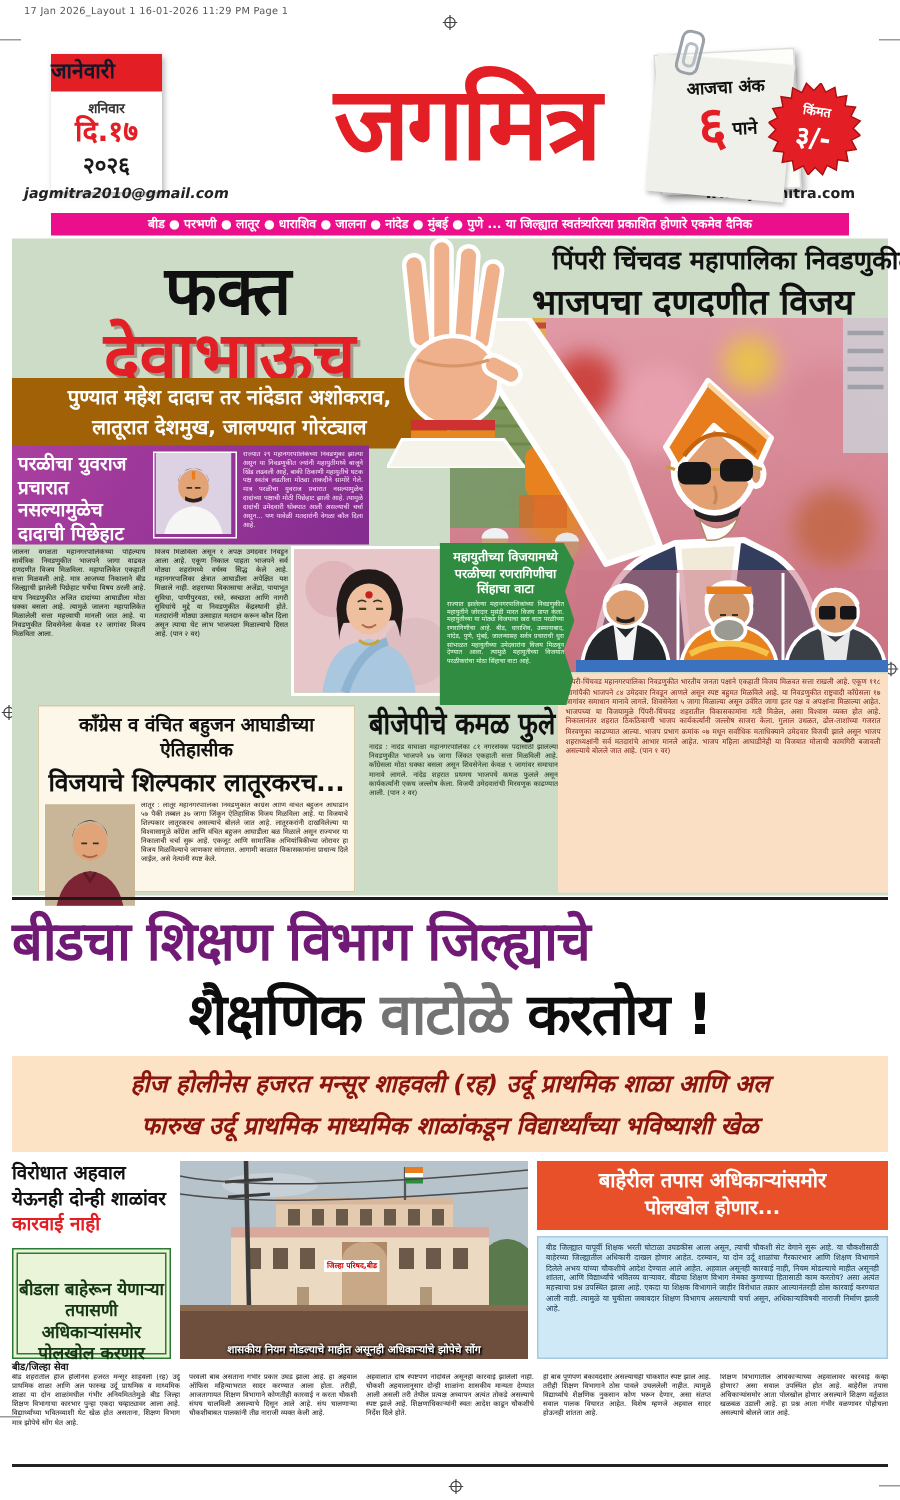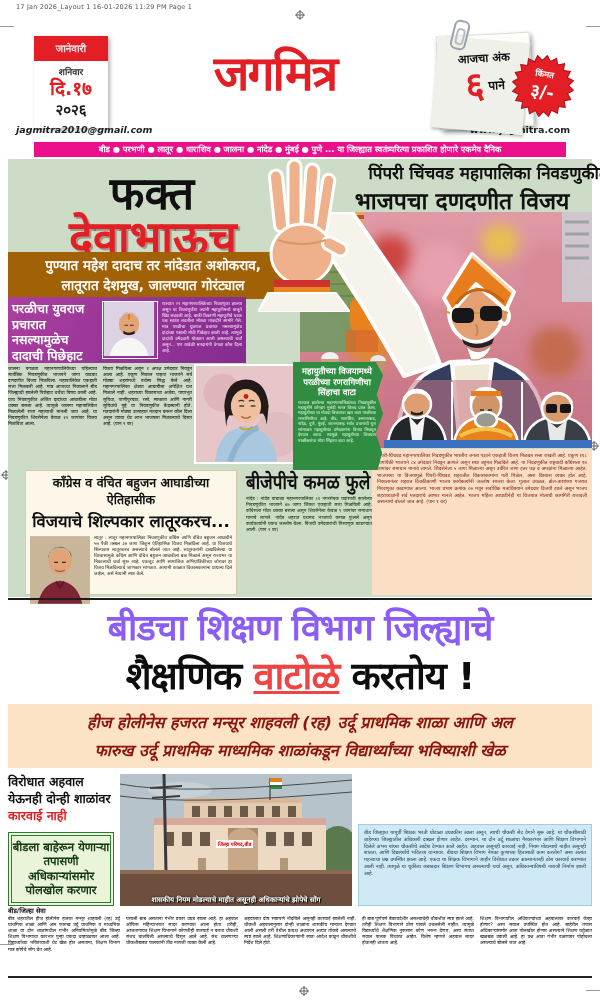--- a/index.html
+++ b/index.html
@@ -11,28 +11,28 @@
   .tiny{font-size:4.7px;line-height:1.3;overflow:hidden;}
 
   
   .print-line{left:16px;top:3px;font-size:6.5px;color:#555;letter-spacing:.2px;}
   .tick{background:#9a9a9a;}
   .regmark svg{display:block;}
 
   
   .datebox{left:34px;top:36px;width:74px;height:92px;background:#fff;
            box-shadow:1.5px 2px 4px rgba(0,0,0,.3);}
-  .datebox .mon{background:#e31e24;color:#e5e5e5;font-weight:bold;font-size:10px;
-                line-height:25px;text-align:center;}
+  .datebox .mon{background:#e31e24;color:#0f172a;font-weight:bold;font-size:14px;
+                line-height:25px;text-align:left;}
   .datebox .wk{font-size:9px;font-weight:bold;color:#333;text-align:center;margin-top:4px;}
   .datebox .dt{font-size:19px;font-weight:bold;color:#e31e24;text-align:center;line-height:1.1;}
   .datebox .yr{font-size:15px;font-weight:bold;color:#1a1a1a;text-align:center;}
   .tagline{left:120px;top:40px;width:310px;font-size:13.5px;font-weight:bold;color:#111;}
-  .title{left:110px;top:48px;width:330px;font-size:48px;font-weight:bold;color:#e31e24;
-         letter-spacing:-2px;line-height:1.05;}
+  .title{left:110px;top:48px;width:330px;font-size:68px;font-weight:bold;color:#e31e24;
+         letter-spacing:-2px;line-height:1.05;padding-left:36px;}
   .email{left:16px;top:124px;font-size:9.5px;font-weight:bold;color:#222;font-style:italic;}
   .website{left:455px;top:124px;width:130px;font-size:9.5px;font-weight:bold;color:#222;text-align:center;}
   .note{left:438px;top:34px;width:92px;height:92px;background:#fdfdfa;border:1px solid #ddd;
         box-shadow:2px 3px 5px rgba(0,0,0,.35);transform:rotate(-3deg);}
   .note::before{content:"";position:absolute;left:-5px;top:4px;width:92px;height:92px;
         background:#f0f0ea;z-index:-1;transform:rotate(8deg);box-shadow:1px 2px 3px rgba(0,0,0,.25);}
   .note .l1{margin-top:15px;text-align:center;font-size:11.5px;font-weight:bold;color:#111;}
   .note .row{display:flex;justify-content:center;align-items:center;gap:4px;margin-top:2px;}
   .note .pg{font-size:36px;font-weight:bold;color:#e31e24;line-height:1;}
   .note .l2{font-size:12px;font-weight:bold;color:#111;}
@@ -80,35 +80,35 @@
   .greenbox{left:285px;top:203px;width:90px;height:108px;background:#2f8c40;z-index:5;
             clip-path:polygon(0 0,92% 0,100% 12%,93% 30%,100% 48%,92% 66%,99% 84%,94% 100%,0 100%);
             padding:4px 7px 3px 5px;box-sizing:border-box;}
   .greenbox .gh{color:#fff;font-size:8.4px;font-weight:bold;line-height:1.25;text-align:center;}
   .greenbox .gb{color:#eaffea;font-size:4.2px;line-height:1.3;text-align:justify;margin-top:2px;
                 height:66px;overflow:hidden;}
   .peach{left:364px;top:290px;width:220px;height:146px;background:#fbdfc5;padding:4px 5px;
          box-sizing:border-box;font-size:4.8px;line-height:1.38;color:#7a2018;text-align:justify;overflow:hidden;}
 
   .rule1{left:8px;top:598px;width:584px;height:2px;background:#1c1c1c;}
-  .bigh1{left:8px;top:602px;width:584px;text-align:center;font-size:36px;font-weight:bold;
-         color:#8b5cf6;letter-spacing:-1px;}
+  .bigh1{left:8px;top:602px;width:584px;text-align:left;font-size:36px;font-weight:bold;
+         color:#701a75;letter-spacing:-1px;}
   .bigh2{left:8px;top:648px;width:584px;text-align:center;font-size:38px;font-weight:bold;
          color:#0d0d0d;letter-spacing:-1px;}
-  .bigh2 .red{color:#ef4444;text-decoration:underline;}
+  .bigh2 .red{color:#737373;}
   .subbox{left:8px;top:704px;width:584px;height:64px;background:#fde3c6;text-align:center;
           font-style:italic;color:#8b150c;font-weight:bold;font-size:16px;line-height:1.75;padding-top:5px;
           box-sizing:border-box;}
 
   
   .sidehead{left:8px;top:774px;width:110px;font-size:12.5px;font-weight:bold;line-height:1.35;color:#111;}
   .sidehead .red{color:#e31e24;}
   .greenbox2{left:8px;top:832px;width:106px;height:74px;background:#eaf4d9;border:4px double #2c7a33;
              box-sizing:border-box;text-align:center;font-size:11.5px;font-weight:bold;color:#143814;
-             line-height:1.25;padding-top:4px;}
+             line-height:1.25;padding-top:16px;}
   .byline{left:8px;top:906px;font-size:6.5px;font-weight:bold;color:#111;}
   .bphoto{left:120px;top:774px;width:232px;height:132px;overflow:hidden;}
   .bcap{position:absolute;left:0;bottom:2px;width:100%;text-align:center;font-size:7px;font-weight:bold;
         color:#fff;white-space:nowrap;text-shadow:0 0 2px #000,1px 1px 1px #000;}
   .bsign{position:absolute;left:96px;top:66px;background:#fff;color:#c00;font-size:5px;font-weight:bold;
          padding:0 2px;line-height:8px;}
   .redbox{left:358px;top:774px;width:234px;height:46px;background:#e8502a;color:#fff;text-align:center;
           padding-top:3px;box-sizing:border-box;}
   .redbox .r1{font-size:13.5px;font-weight:bold;}
   .redbox .r2{font-size:13px;font-weight:bold;}
@@ -414,20 +414,24 @@
       <path d="M0,10 Q60,22 232,6 M0,22 Q70,32 232,18" stroke="#4a4a4a" stroke-width="1" fill="none"></path>
       <rect x="78" y="84" width="8" height="18" fill="#b09878"></rect>
       <rect x="160" y="84" width="8" height="18" fill="#b09878"></rect>
       <rect x="0" y="96" width="232" height="6" fill="#8a6a50"></rect>
       <rect x="0" y="100" width="232" height="32" fill="#6e4f3e"></rect>
     </svg>
     <div class="bsign">जिल्हा परिषद,बीड</div>
     <div class="bcap">शासकीय नियम मोडल्याचे माहीत असूनही अधिकाऱ्यांचे झोपेचे सोंग</div>
   </div>
 
+  <div class="abs redbox">
+    <div class="r1">बाहेरील तपास अधिकाऱ्यांसमोर</div>
+    <div class="r2">पोलखोल होणार...</div>
+  </div>
   <div class="abs bluebox">बीड जिल्ह्यात यापूर्वी शिक्षक भरती घोटाळा उघडकीस आला असून, त्याची चौकशी सेट वेगाने सुरू आहे. या चौकशीसाठी बाहेरच्या जिल्ह्यातील अधिकारी दाखल होणार आहेत. दरम्यान, या दोन उर्दू शाळांचा गैरकारभार आणि शिक्षण विभागाने दिलेले अभय यांच्या चौकशीचे आदेश देण्यात आले आहेत. अहवाल असूनही कारवाई नाही, नियम मोडल्याचे माहीत असूनही शांतता, आणि विद्यार्थ्यांचे भवितव्य वाऱ्यावर. बीडचा शिक्षण विभाग नेमका कुणाच्या हितासाठी काम करतोय? असा अत्यंत महत्त्वाचा प्रश्न उपस्थित झाला आहे. एकदा या शिक्षक विभागाने जाहीर विरोधात तक्रार आल्यानंतरही ठोस कारवाई करण्यात आली नाही. त्यामुळे या चुकीला जबाबदार शिक्षण विभागच असल्याची चर्चा असून, अधिकाऱ्यांविषयी नाराजी निर्माण झाली आहे.</div>
 
   <div class="abs botcols">
     <div>बीड शहरातील हीज होलीनेस हजरत मन्सूर शाहवली (रह) उर्दू प्राथमिक शाळा आणि अल फारुख उर्दू प्राथमिक व माध्यमिक शाळा या दोन शाळांमधील गंभीर अनियमिततेमुळे बीड जिल्हा शिक्षण विभागाचा कारभार पुन्हा एकदा चव्हाट्यावर आला आहे. विद्यार्थ्यांच्या भवितव्याशी थेट खेळ होत असताना, शिक्षण विभाग मात्र झोपेचे सोंग घेत आहे.</div>
     <div>परवली बाब असताना गंभीर प्रकार उघड झाला आहे. हा अहवाल ऑफिस महिन्याभरात सादर करण्यात आला होता. तरीही, आजतागायत शिक्षण विभागाने कोणतीही कारवाई न करता चौकशी संथच चालविली असल्याचे दिसून आले आहे. संथ चालणाऱ्या चौकशीबाबत पालकांनी तीव्र नाराजी व्यक्त केली आहे.</div>
     <div>अहवालात दोष स्पष्टपणे नोंदविले असूनही कारवाई झालेली नाही. चौकशी अहवालानुसार दोन्ही शाळांना शासकीय मान्यता देण्यात आली असली तरी तेथील प्रत्यक्ष अध्यापन अत्यंत तोकडे असल्याचे स्पष्ट झाले आहे. शिक्षणाधिकाऱ्यांनी स्वतः आदेश काढून चौकशीचे निर्देश दिले होते.</div>
     <div>ही बाब पूर्णपणे बेकायदेशीर असल्याचेही चौकशीत स्पष्ट झाले आहे. तरीही शिक्षण विभागाने ठोस पावले उचललेली नाहीत. त्यामुळे विद्यार्थ्यांचे शैक्षणिक नुकसान कोण भरून देणार, असा संतप्त सवाल पालक विचारत आहेत. विशेष म्हणजे अहवाल सादर होऊनही शांतता आहे.</div>
     <div>शिक्षण विभागातील अधिकाऱ्यांच्या अहवालावर कारवाई केव्हा होणार? असा सवाल उपस्थित होत आहे. बाहेरील तपास अधिकाऱ्यांसमोर आता पोलखोल होणार असल्याने शिक्षण वर्तुळात खळबळ उडाली आहे. हा प्रश्न आता गंभीर वळणावर पोहोचला असल्याचे बोलले जात आहे.</div>
   </div>
   <div class="abs rule2"></div>

